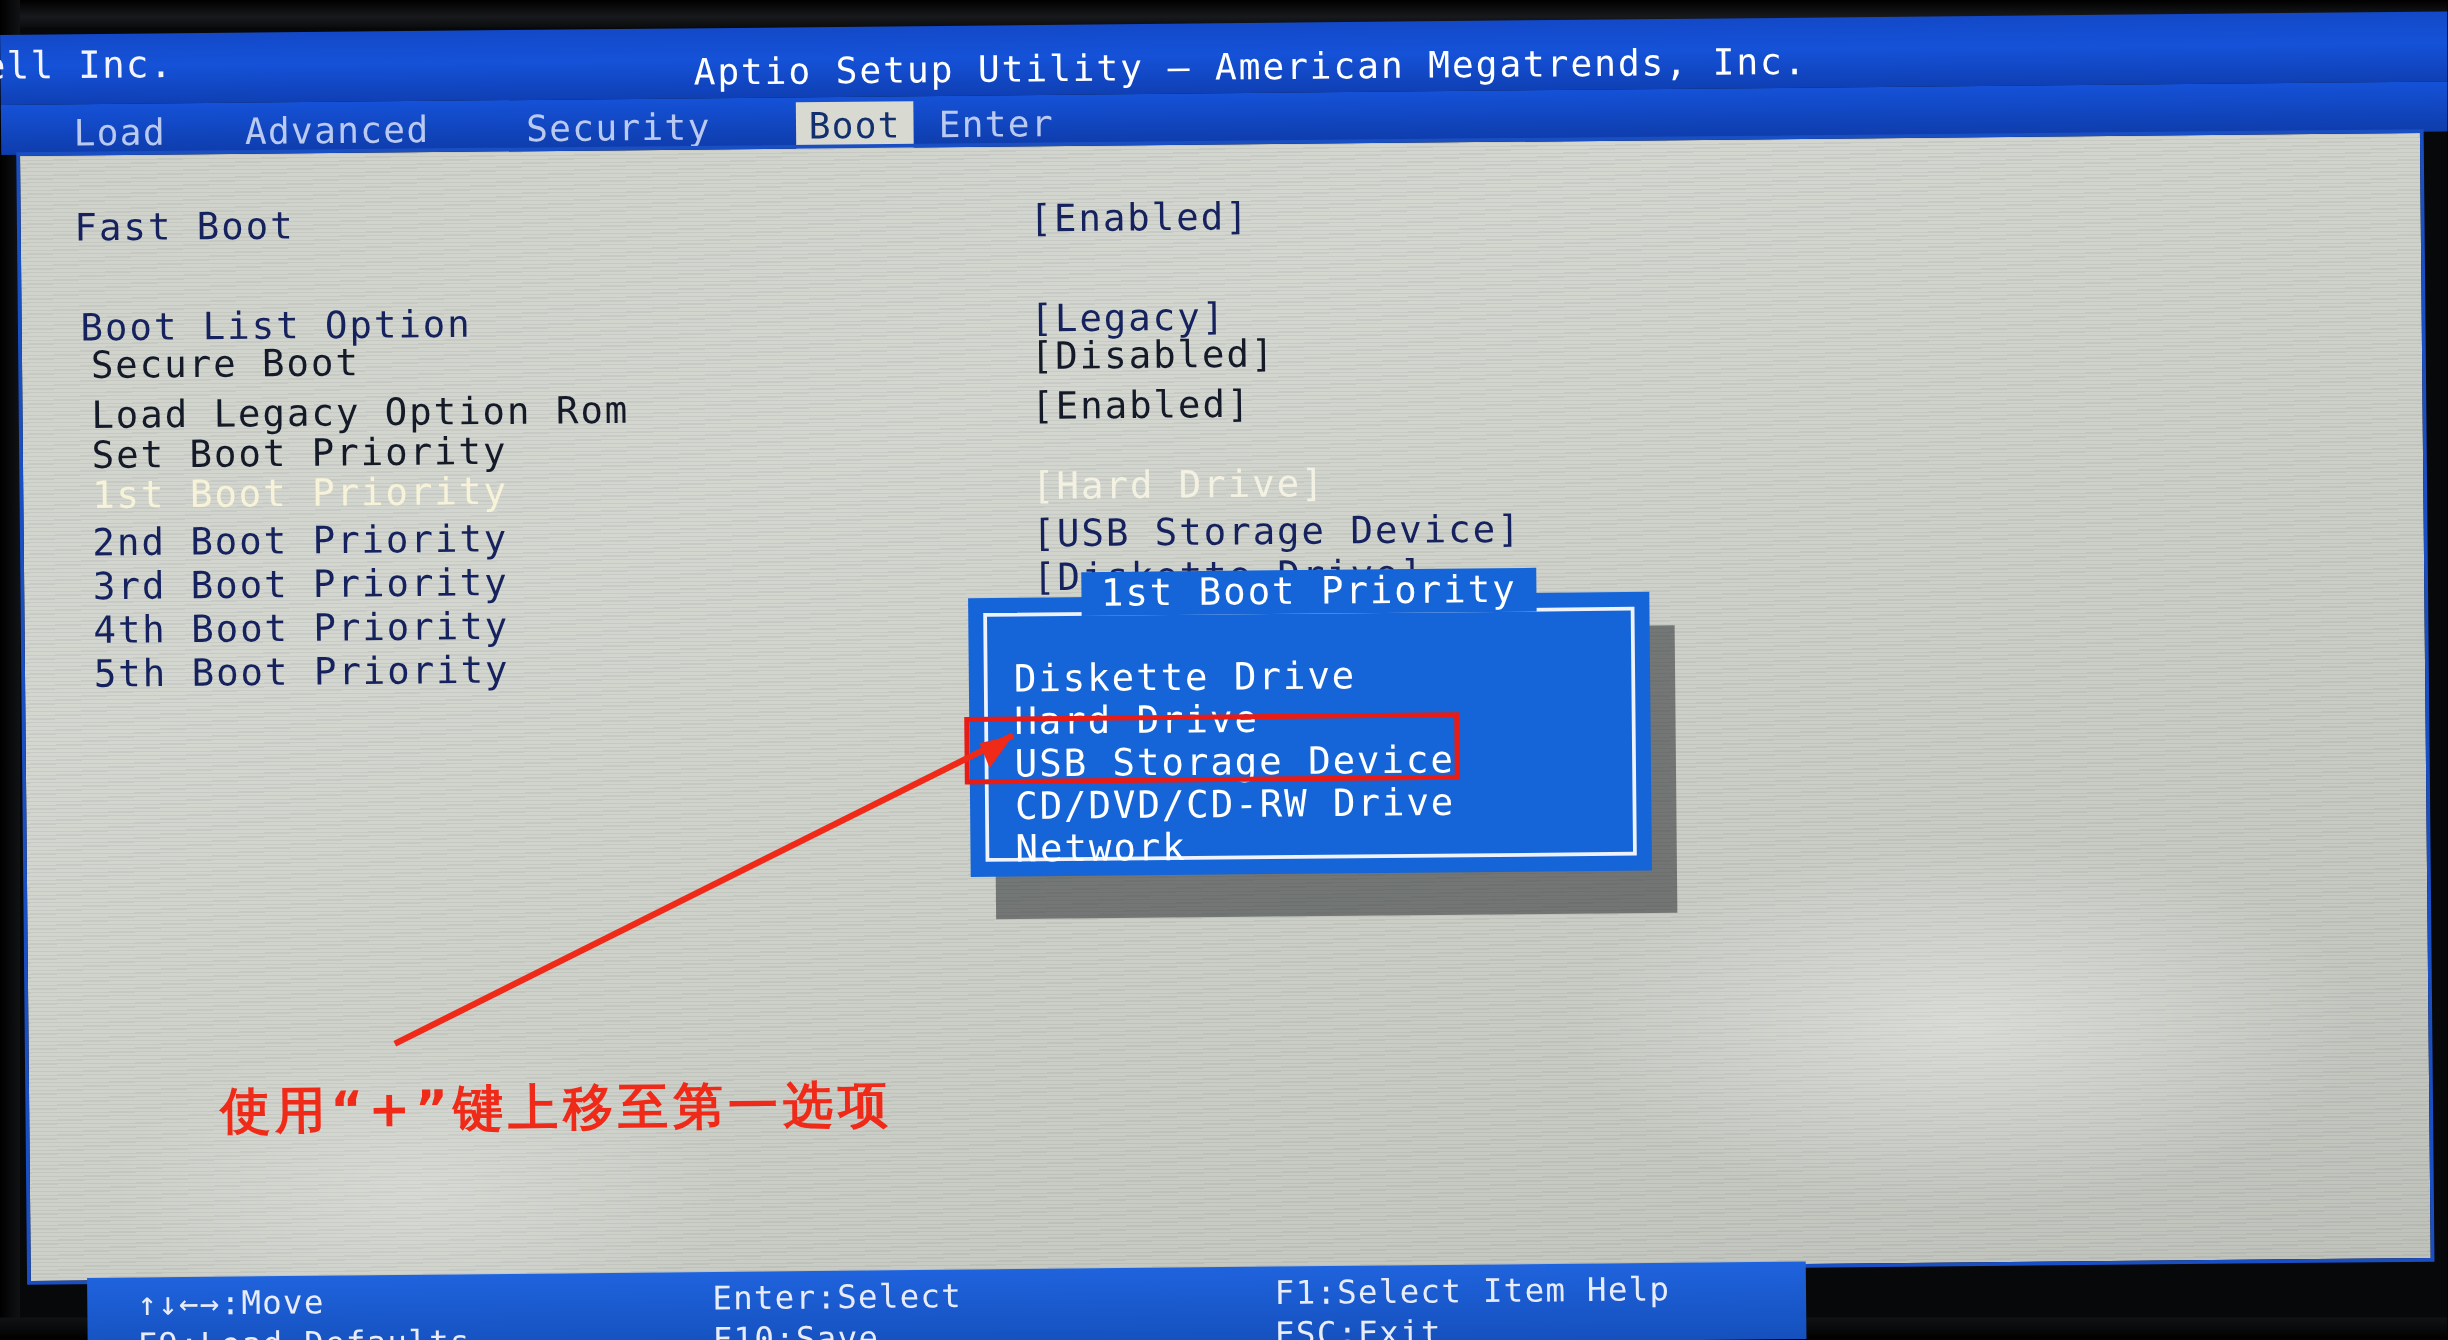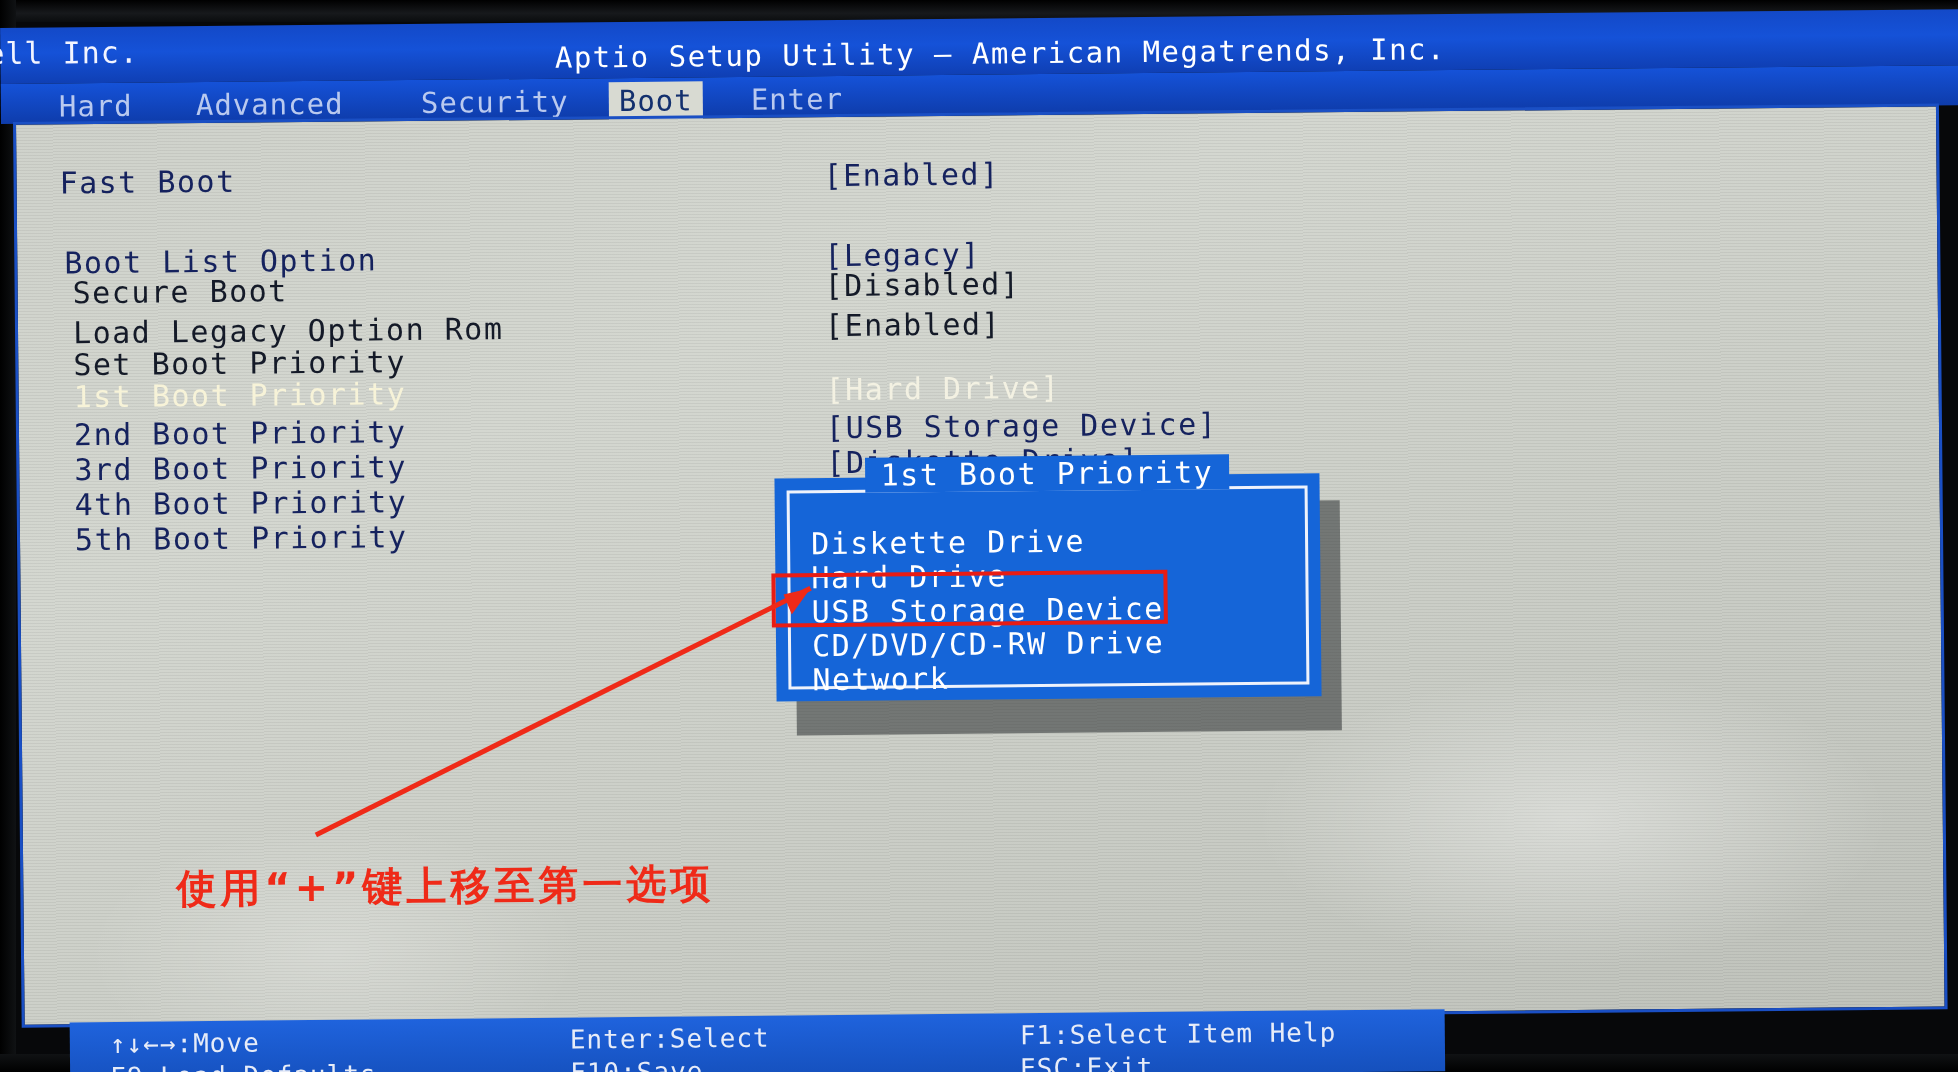--- a/index.html
+++ b/index.html
@@ -94,24 +94,24 @@
   <div class="bezel-bottom"></div>
 
   <div id="screen">
 
     <div class="titlebar"></div>
     <div class="vendor">ell Inc.</div>
     <div class="apptitle">Aptio Setup Utility – American Megatrends, Inc.</div>
 
     <div class="menurow"></div>
     <div id="menu-host">
-        <div class="menu-item" style="left: 48px;">Hard</div>
+        <div class="menu-item" style="left: 48px;">Load</div>
         <div class="menu-item" style="left: 185px;">Advanced</div>
         <div class="menu-item" style="left: 410px;">Security</div>
-        <div class="menu-item active" style="left: 608px;">Boot</div>
+        <div class="menu-item active" style="left: 636px;">Boot</div>
         <div class="menu-item" style="left: 740px;">Enter</div>
       </div>
 
     <div class="body-panel">
       <div class="scan"></div>
       <div class="glare"></div>
       <div class="glare2"></div>
     </div>
 
     <div id="rows-host">

